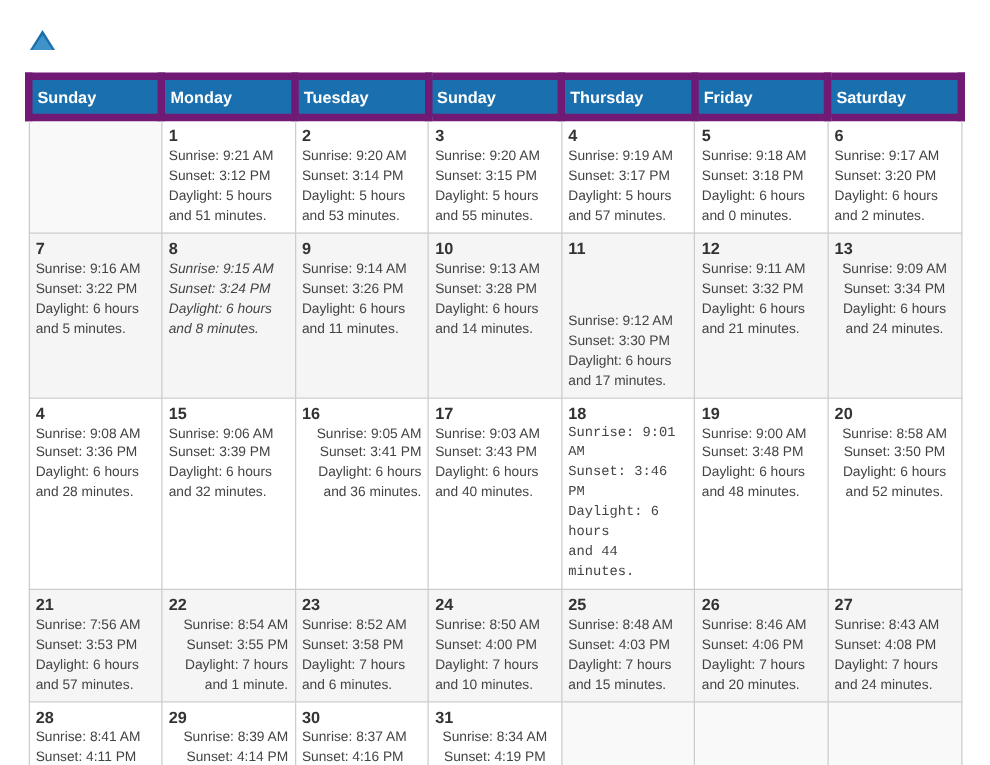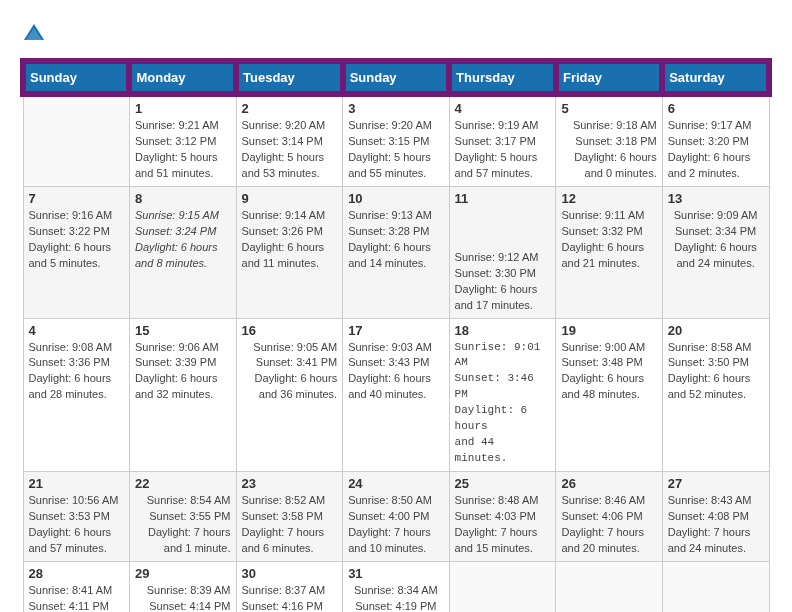--- a/index.html
+++ b/index.html
@@ -142,21 +142,21 @@
         </td>
         <td>
           <div class="day-number">4</div>
           <div class="day-info" style="white-space: pre-line;">Sunrise: 9:19 AM
 Sunset: 3:17 PM
 Daylight: 5 hours
 and 57 minutes.</div>
         </td>
         <td>
           <div class="day-number">5</div>
-          <div class="day-info" style="white-space: pre-line; text-align: right;">Sunrise: 9:18 AM
+          <div class="day-info" style="white-space: pre-line;">Sunrise: 9:18 AM
 Sunset: 3:18 PM
 Daylight: 6 hours
 and 0 minutes.</div>
         </td>
         <td>
           <div class="day-number">6</div>
           <div class="day-info" style="white-space: pre-line;">Sunrise: 9:17 AM
 Sunset: 3:20 PM
 Daylight: 6 hours
 and 2 minutes.</div>
@@ -251,30 +251,30 @@
         </td>
         <td>
           <div class="day-number">19</div>
           <div class="day-info" style="white-space: pre-line;">Sunrise: 9:00 AM
 Sunset: 3:48 PM
 Daylight: 6 hours
 and 48 minutes.</div>
         </td>
         <td>
           <div class="day-number">20</div>
-          <div class="day-info" style="white-space: pre-line;">Sunrise: 8:58 AM
+          <div class="day-info" style="white-space: pre-line; text-align: center;">Sunrise: 8:58 AM
 Sunset: 3:50 PM
 Daylight: 6 hours
 and 52 minutes.</div>
         </td>
       </tr>
       <tr>
         <td>
           <div class="day-number">21</div>
-          <div class="day-info" style="white-space: pre-line;">Sunrise: 10:56 AM
+          <div class="day-info" style="white-space: pre-line;">Sunrise: 7:56 AM
 Sunset: 3:53 PM
 Daylight: 6 hours
 and 57 minutes.</div>
         </td>
         <td>
           <div class="day-number">22</div>
           <div class="day-info" style="white-space: pre-line; text-align: right;">Sunrise: 8:54 AM
 Sunset: 3:55 PM
 Daylight: 7 hours
 and 1 minute.</div>

